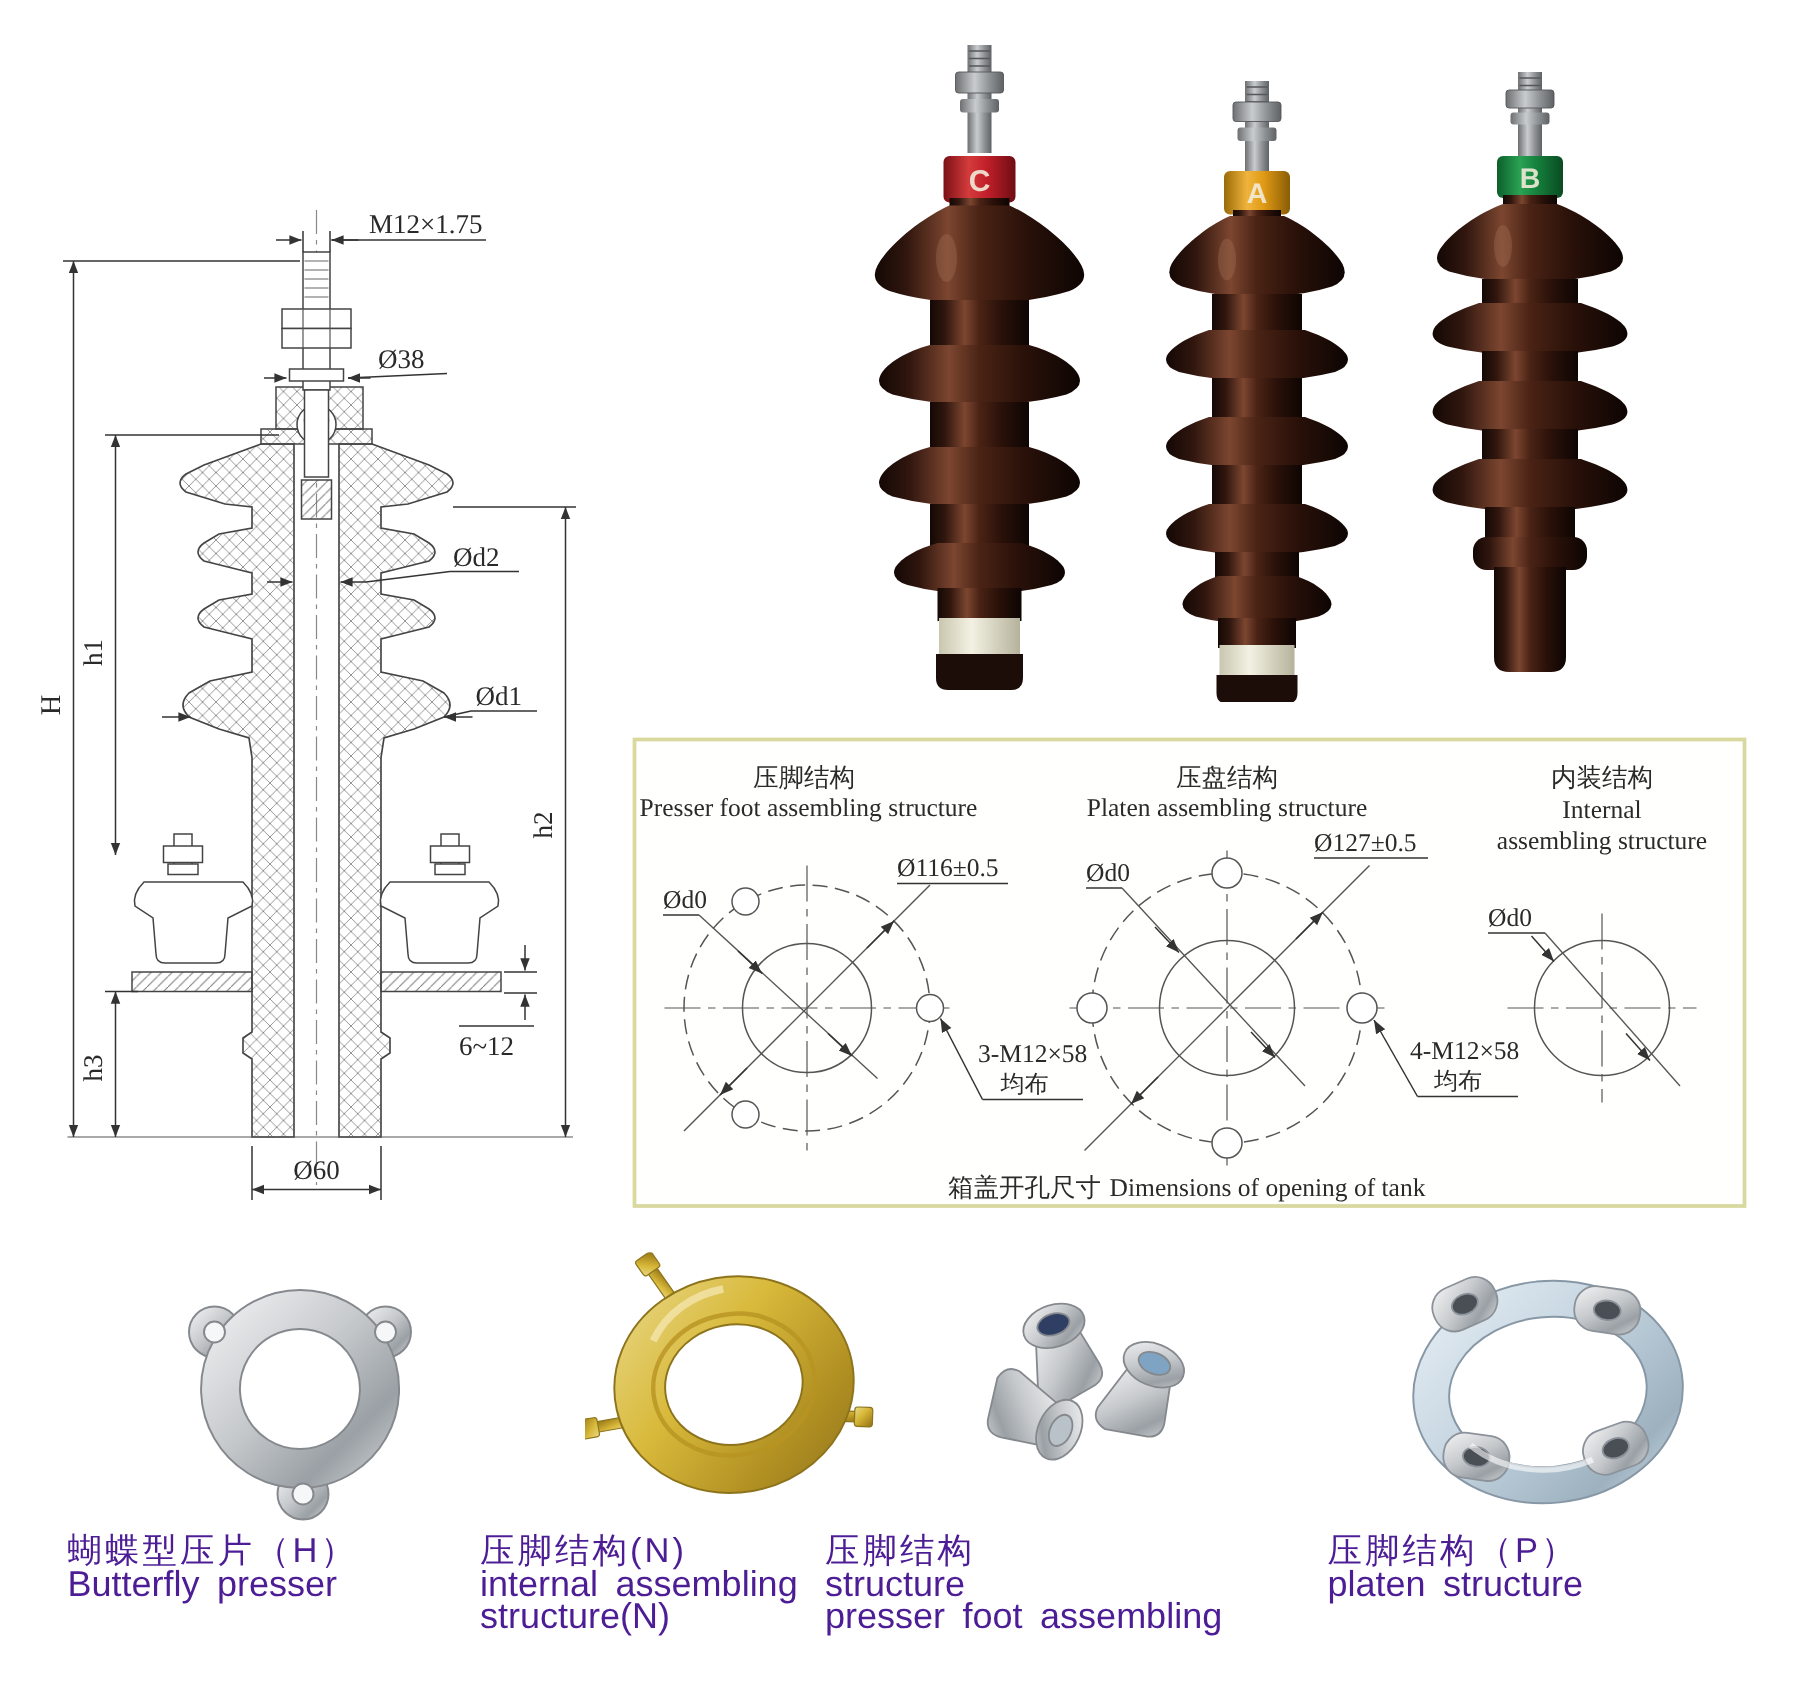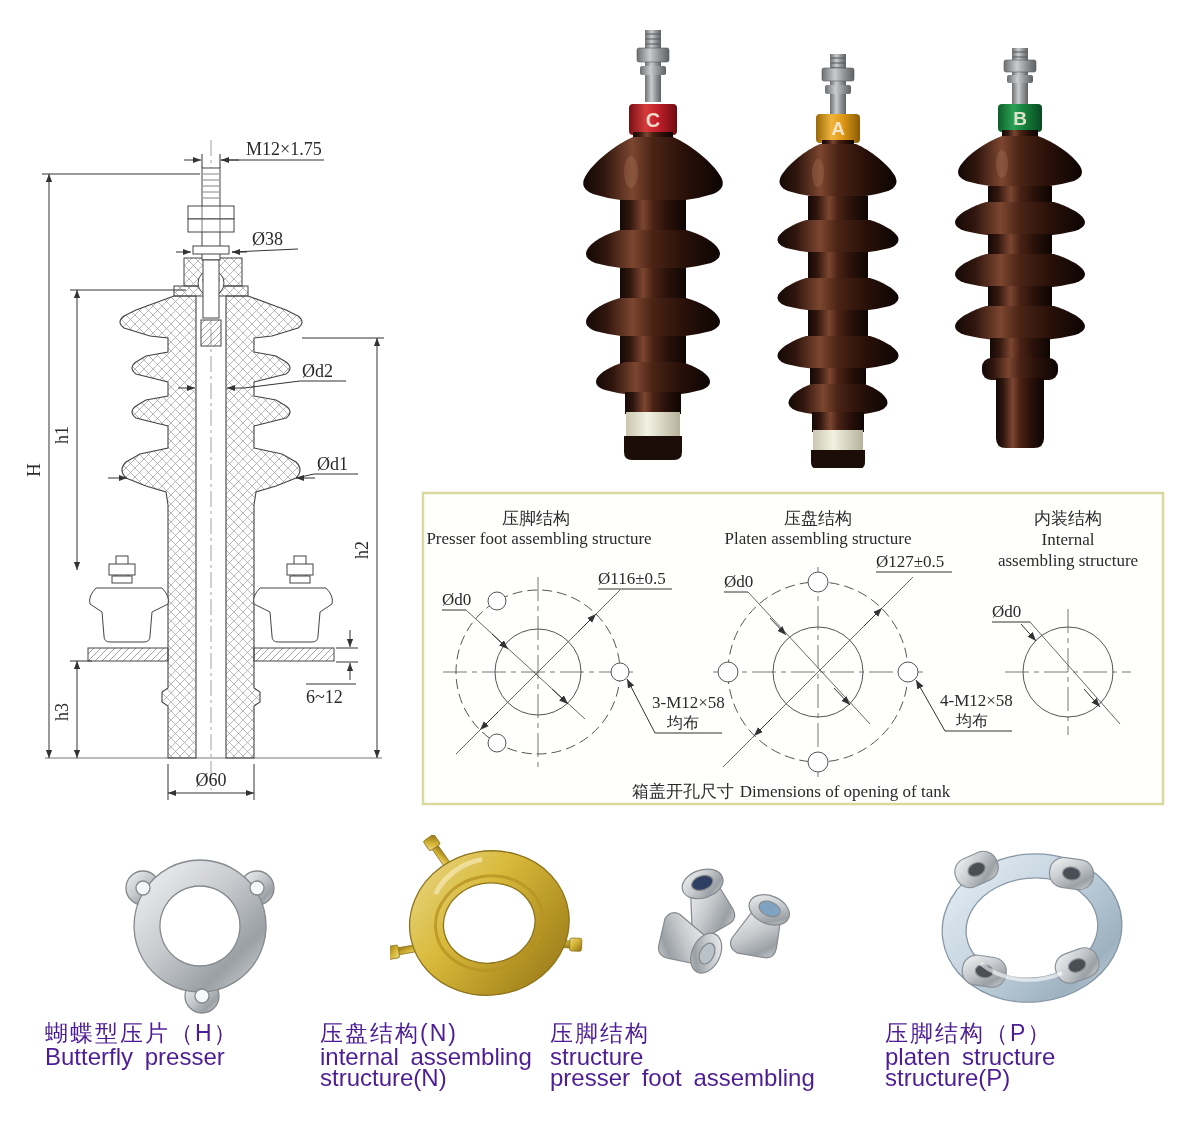--- a/index.html
+++ b/index.html
@@ -428,28 +428,27 @@
       </g>
       <path d="M52,120 a70,56 0 0 0 80,18" stroke="#ffffff" stroke-width="4" fill="none" opacity="0.6"></path>
     </g>
   </svg>
 
   <div class="caption" style="left:45px;top:1020px">
     <div class="zh">蝴蝶型压片（H）</div>
     <div class="en">Butterfly presser</div>
   </div>
   <div class="caption" style="left:320px;top:1020px">
-    <div class="zh">压盘结构(N)</div>
+    <div class="zh">压脚结构(N)</div>
     <div class="en">internal assembling</div>
     <div class="en">structure(N)</div>
   </div>
   <div class="caption" style="left:550px;top:1020px">
     <div class="zh">压脚结构</div>
     <div class="en">structure</div>
     <div class="en">presser foot assembling</div>
   </div>
   <div class="caption" style="left:885px;top:1020px">
     <div class="zh">压脚结构（P）</div>
     <div class="en">platen structure</div>
-    <div class="en">structure(P)</div>
   </div>
 
 </div>
 
 </body></html>

